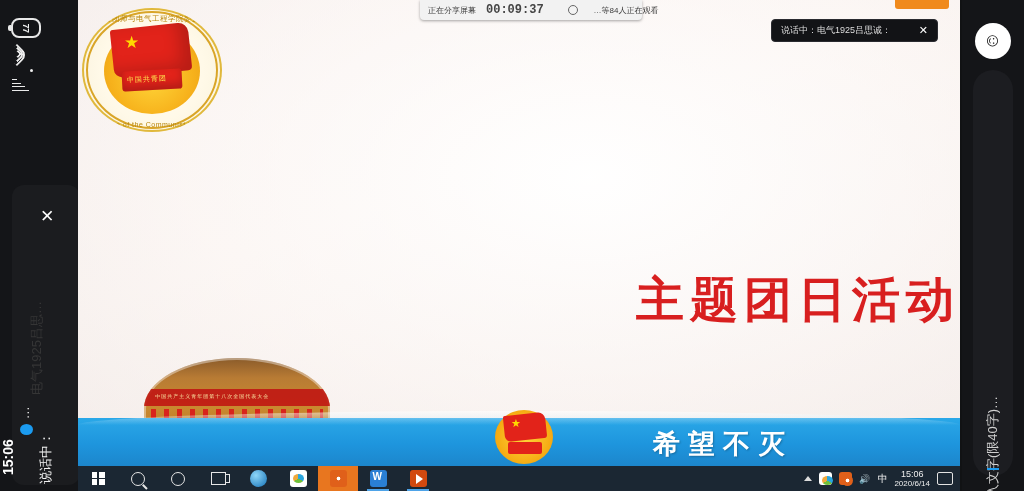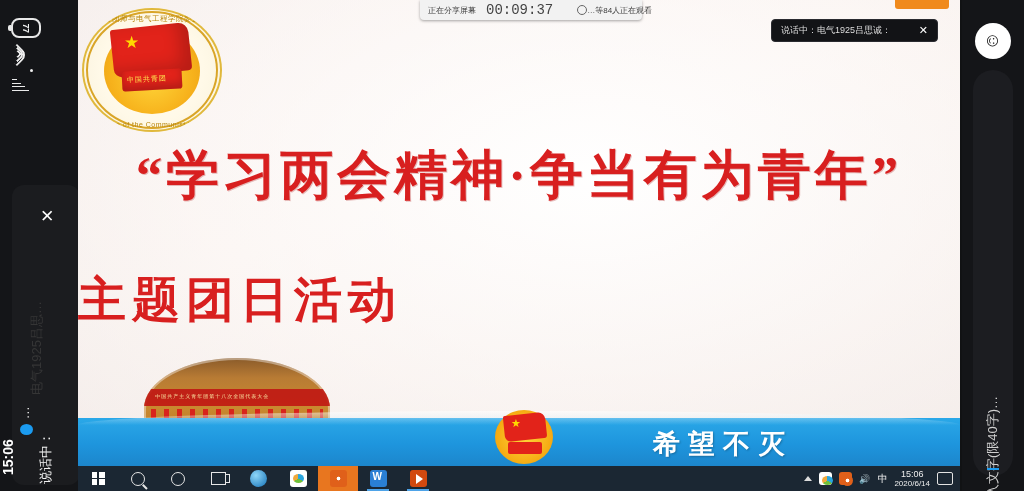--- a/index.html
+++ b/index.html
@@ -66,21 +66,21 @@
   .emblem .cn-arc,.emblem .en-arc{position:absolute;left:0;right:0;text-align:center;color:#b8860b;
             font-size:7.5px;letter-spacing:.5px;white-space:nowrap;}
   .emblem .cn-arc{top:6px;}
   .emblem .en-arc{bottom:4px;font-size:7px;}
 
   
   .headline{position:absolute;left:0;right:0;top:140px;text-align:center;
             font-family:"Liberation Serif","DejaVu Serif",serif;
             font-size:53px;font-weight:bold;color:#d81f1f;letter-spacing:4px;
             text-shadow:1px 1px 0 rgba(160,0,0,.25);}
-  .subline{position:absolute;left:0;right:0;top:268px;text-align:left;
+  .subline{position:absolute;left:0;right:0;top:268px;text-align:right;
            font-family:"Liberation Serif","DejaVu Serif",serif;
            font-size:48px;font-weight:bold;color:#d81f1f;letter-spacing:6px;}
 
   
   .photo{position:absolute;left:66px;top:358px;width:186px;height:110px;border-radius:50%/46%;overflow:hidden;
          background:linear-gradient(#8a5b2a 0%,#b87b34 18%,#c9892f 45%,#a8621f 100%);
          box-shadow:0 0 0 2px rgba(255,255,255,.4) inset;}
   .photo .band{position:absolute;left:0;right:0;top:28%;height:16%;background:#c01a14;opacity:.92;}
   .photo .band em{position:absolute;left:6%;top:22%;font-style:normal;color:#ffe9a8;font-size:5px;letter-spacing:1px;}
   .photo .row{position:absolute;left:0;right:0;bottom:12%;height:24%;
@@ -103,22 +103,22 @@
           background:radial-gradient(circle,#ffd83b 0%,#f5aa12 70%,#e08f06 100%);}
   .banner .mini .f{position:absolute;left:9px;top:4px;width:42px;height:26px;background:#e2231a;border-radius:2px 7px 3px 6px;transform:rotate(-6deg);}
   .banner .mini .s{position:absolute;left:16px;top:8px;color:#ffd900;font-size:11px;line-height:1;}
   .banner .mini .b{position:absolute;left:13px;top:32px;width:34px;height:12px;background:#e2231a;border-radius:2px;}
 
   
   .toolbar{position:absolute;left:420px;top:0;width:222px;height:20px;background:#f2f2f2;
            border-radius:0 0 4px 4px;display:flex;align-items:center;gap:10px;padding:0 8px;box-sizing:border-box;
            box-shadow:0 1px 3px rgba(0,0,0,.35);}
   .toolbar .lbl{font-size:8px;color:#3c3c3c;white-space:nowrap;}
-  .toolbar .timer{font-size:14px;color:#444;font-family:"Liberation Mono",monospace;}
-  .toolbar .view{display:flex;align-items:center;gap:0;margin-left:14px;}
+  .toolbar .timer{font-size:12px;color:#444;font-family:"Liberation Mono",monospace;font-weight:bold;}
+  .toolbar .view{display:flex;align-items:center;gap:16px;margin-left:14px;}
   .toolbar .view .av{width:8px;height:8px;border:1.2px solid #666;border-radius:50%;}
   .toolbar-orange{position:absolute;left:895px;top:0;width:54px;height:9px;background:#f08a1c;border-radius:0 0 3px 3px;}
 
   
   .toast{position:absolute;left:771px;top:19px;width:167px;height:23px;background:#121316;border-radius:4px;
          display:flex;align-items:center;justify-content:space-between;padding:0 9px;box-sizing:border-box;
          border:1px solid #2a2b30;}
   .toast .t{color:#ddd;font-size:9px;white-space:nowrap;overflow:hidden;}
   .toast .x{color:#fff;font-size:11px;line-height:1;}
 
@@ -219,21 +219,20 @@
       <div class="cn-arc">共青团师与电气工程学院委员会</div>
       <div class="inner"></div>
       <div class="flag"></div>
       <div class="star">★</div>
       <div class="book">
         <em>中国共青团</em>
       </div>
       <div class="en-arc">Committee of the Communist Youth League</div>
     </div>
 
-    <div class="headline">“学习两会精神·争当有为青年”</div>
     <div class="subline">主题团日活动</div>
 
     <div class="photo">
       <div class="band">
         <em>中国共产主义青年团第十八次全国代表大会</em>
       </div>
       <div class="flags"></div>
       <div class="row"></div>
       <div class="podium">
           <i></i>

